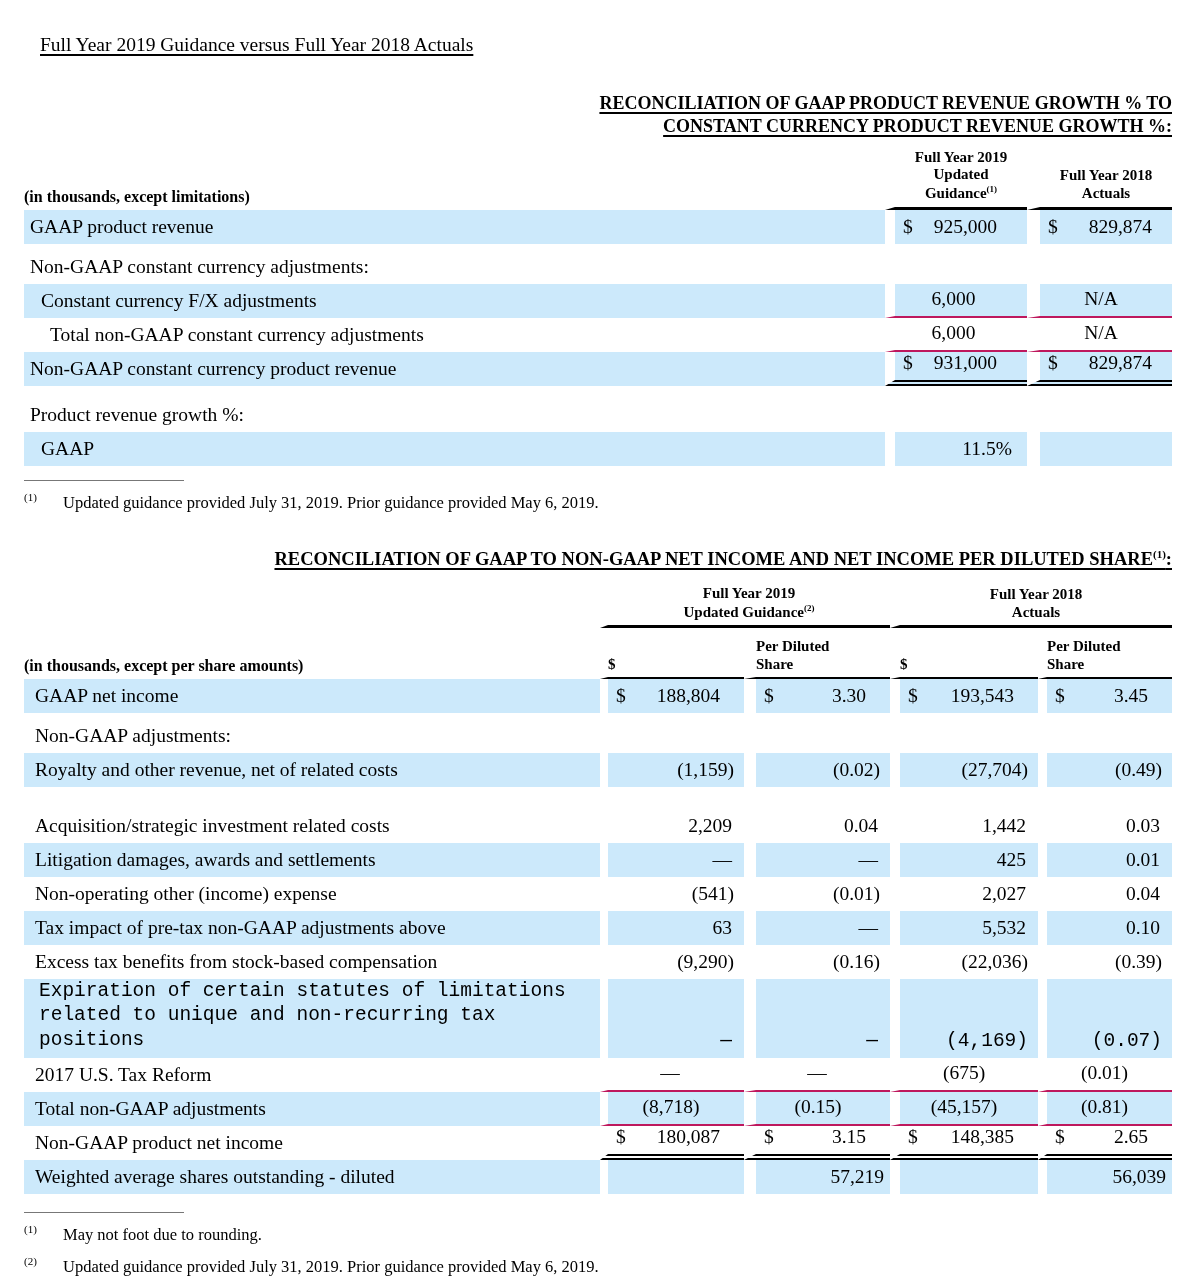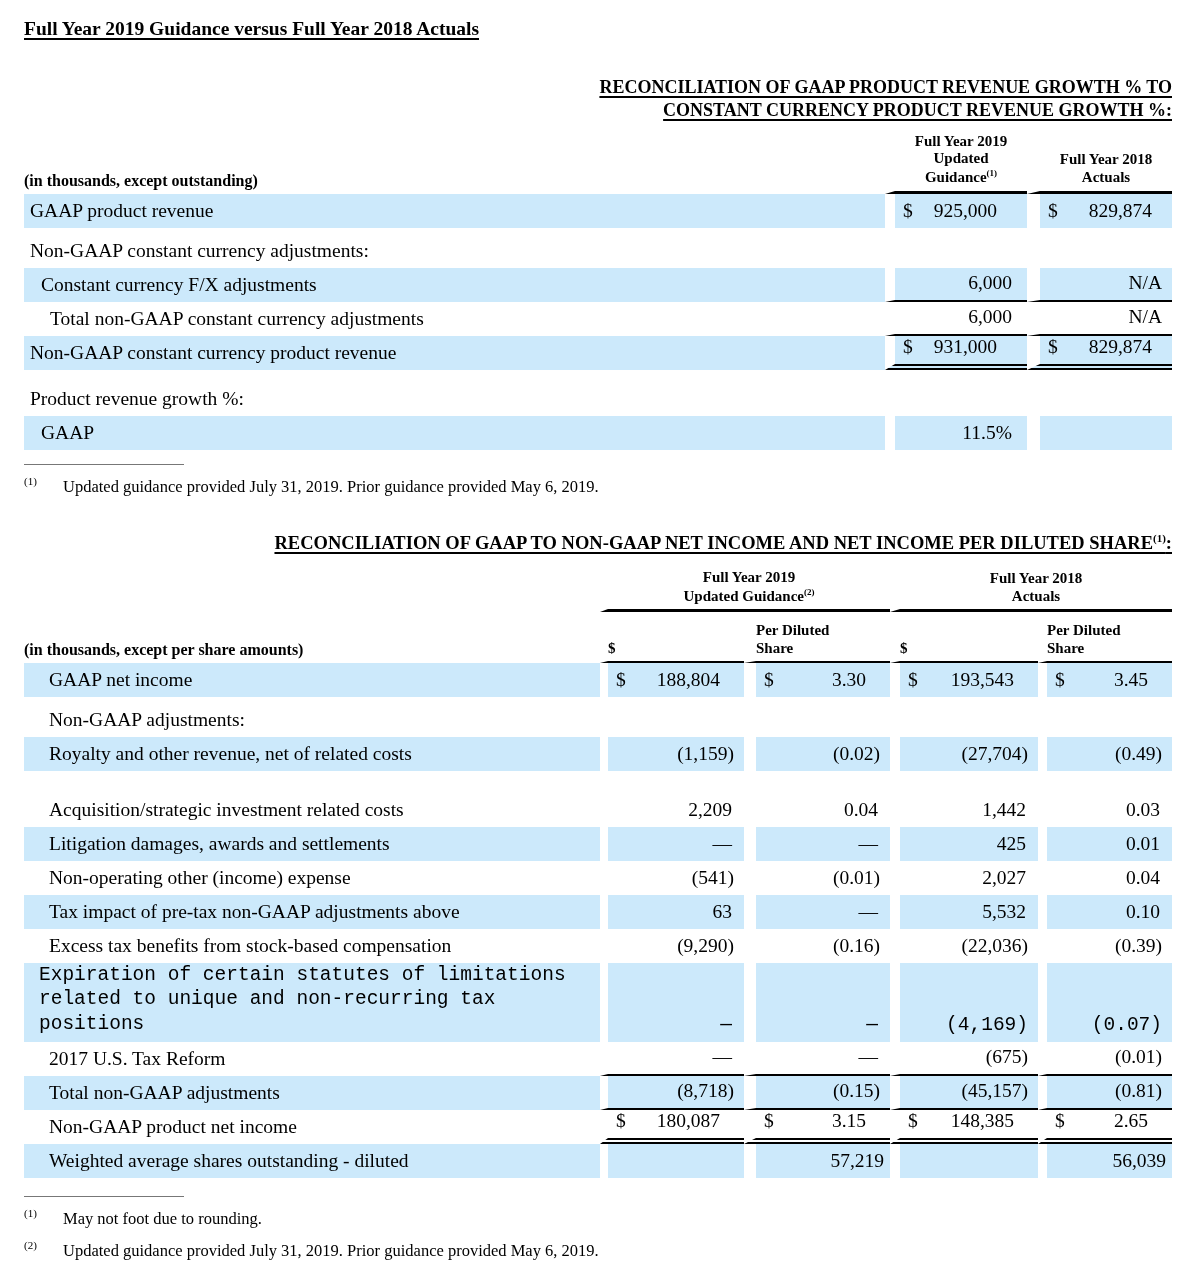--- a/index.html
+++ b/index.html
@@ -5,21 +5,21 @@
   :root { --hl:#cce9fb; }
   * { box-sizing:border-box; }
   html,body { margin:0; padding:0; }
   body {
     width:1200px; height:1276px; background:#fff; color:#000;
     font-family:"Liberation Serif", serif; overflow:hidden;
   }
   .page { padding:18px 28px 0 24px; width:1200px; }
 
   .main-heading {
-    font-size:19.5px; font-weight:bold; margin:0;
+    font-size:19.5px; font-weight:normal; margin:16px;
     text-decoration:underline; text-decoration-thickness:2px; text-underline-offset:3px;
   }
 
   .sec-title {
     text-align:right; font-weight:bold; font-size:18px; line-height:1.3;
     margin-top:36px;
   }
   .sec-title .tline { text-decoration:underline; text-decoration-thickness:2px; text-underline-offset:3px; }
   .sec-title sup { font-size:11px; }
 
@@ -48,21 +48,21 @@
   td.ind2 { padding-left:26px;margin-top:26px; }
   td.ind3 { padding-left:56px; }
 
   .money { display:flex; justify-content:space-between; align-items:baseline; padding-left:8px; }
   td.val { text-align:right; white-space:nowrap; }
   .t1 td.c1.val, .t1 td.c1 .money { padding-right:15px; }
   .t1 td.c2.val, .t1 td.c2 .money { padding-right:10px; }
   .t1 td.pct { padding-right:2px; }
   .t1 td.na { padding-right:26px; }
 
-  td.rule  { border-bottom:2px solid #000000; }
+  td.rule  { border-bottom:2px solid #be185d;text-align:center; }
   td.drule { border-bottom:6px double #000; }
 
   tr.sp6 td { height:6px; }
   tr.sp12 td { height:12px; }
   tr.sp22 td { height:22px; }
 
   
   .fnrule { width:160px; border-top:1.5px solid #777; margin:14px 0 10px 0; }
   .fn { font-size:16.5px; margin-top:10px; }
   .fn .ref { display:inline-block; width:39px; font-size:11px; vertical-align:7px; }
@@ -86,21 +86,21 @@
     border-bottom:3px solid #000; padding-bottom:4px;
   }
   .grp sup { font-size:9px; }
   .t2 .subhdr {
     font-weight:bold; font-size:15px; line-height:1.18;
     border-bottom:2px solid #000; padding-bottom:3px; padding-top:10px;
   }
   .t2 td.val, .t2 .money { padding-right:12px; }
   .t2 td.neg { padding-right:10px; }
   .t2 td.shr { padding-right:6px; }
-  .t2 td.label2 { padding-left:25px; white-space:nowrap; }
+  .t2 td.label2 { padding-left:11px; white-space:nowrap; }
   .t2 td.wrap { white-space:normal; line-height:1.25; padding-left:15px; }
   .t2 tr.tall td { height:54px;font-family:Liberation Mono, monospace; }
 </style>
 </head>
 <body>
 
 <div class="page">
 
   <h1 class="main-heading">Full Year 2019 Guidance versus Full Year 2018 Actuals</h1>
 
@@ -111,21 +111,21 @@
 
   <table class="t1">
     <colgroup>
         <col class="w-label">
         <col class="w-c1">
         <col class="w-c2">
       </colgroup>
 
     <tbody>
         <tr>
-      <td class="hdr-units">(in thousands, except outstanding)</td>
+      <td class="hdr-units">(in thousands, except limitations)</td>
       <td class="c1 colhdr">
         <div>Full Year 2019</div>
         <div>Updated</div>
         <div><span>Guidance</span><sup>(1)</sup></div>
       </td>
       <td class="c2 colhdr">
         <div>Full Year 2018</div>
         <div>Actuals</div>
       </td>
     </tr>

